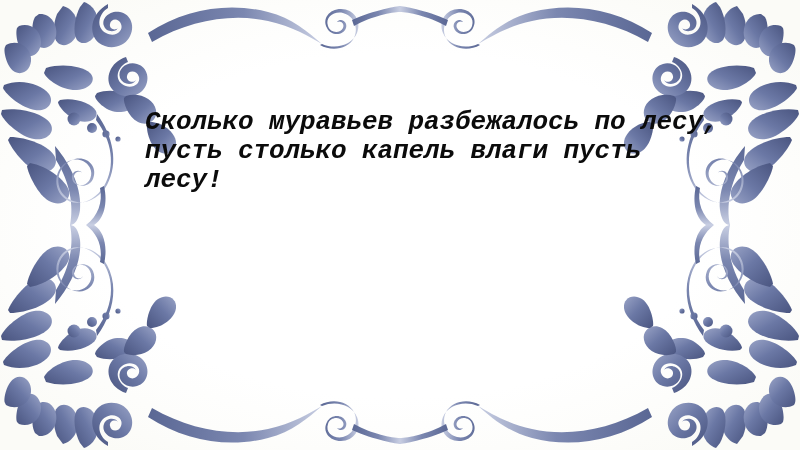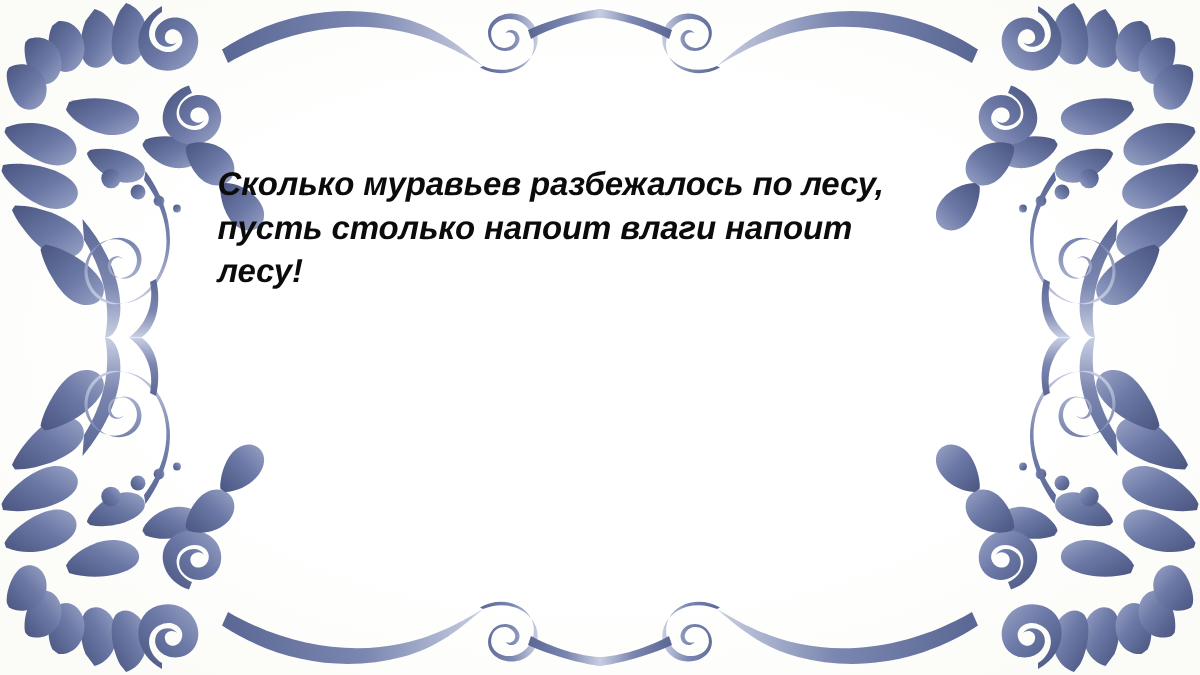--- a/index.html
+++ b/index.html
@@ -44,27 +44,28 @@
   #corner-bl { left: 0;   bottom: 0; transform: scaleY(-1); }
   #corner-br { right: 0;  bottom: 0; transform: scale(-1,-1); }
 
   #quote-block {
     position: absolute;
     left: 145px;
     top: 108px;
     width: 510px;
   }
   .quote-line {
-    font-size: 22px;
+    font-size: 26px;
     font-weight: bold;
     font-style: italic;
     line-height: 29px;
     color: #0b0b0b;
     white-space: pre;
     letter-spacing: -0.1px;
+    font-family: Liberation Mono, monospace;
   }
 </style>
 </head>
 <body>
 
 <div id="card">
 
   <div id="paper-tint"></div>
 
   <div class="ornament" id="corner-tl">
@@ -318,17 +319,17 @@
                  C80 169 73 172 74 179 C76 188 89 188 93 179
                  C98 167 88 156 75 159 C59 163 53 183 64 195
                  C76 208 97 203 107 185 C119 163 113 136 97 114 Z"></path>
         <path d="M104 186 C108 203 104 219 94 225 L86 225 C98 216 103 202 100 188 Z"></path>
       </g>
     </svg>
   </div>
 
   <div id="quote-block">
     <div class="quote-line">Сколько муравьев разбежалось по лесу,</div>
-    <div class="quote-line">пусть столько напоит влаги напоит</div>
+    <div class="quote-line">пусть столько капель влаги пусть</div>
     <div class="quote-line">лесу!</div>
   </div>
 
 </div>
 
 </body></html>

